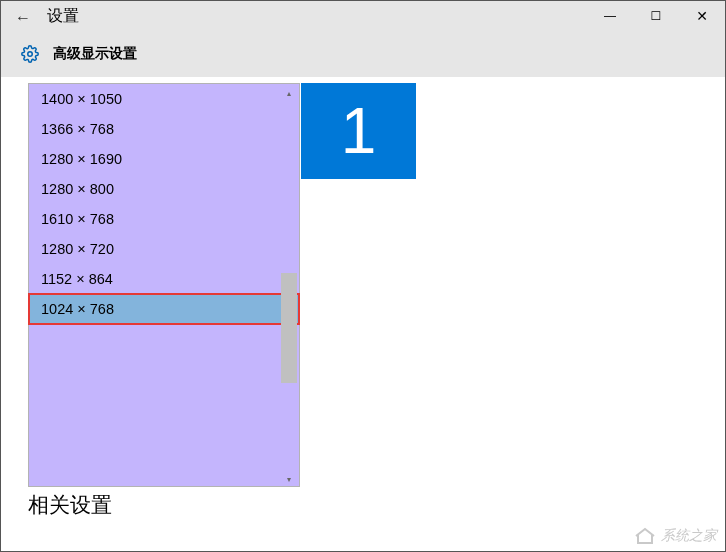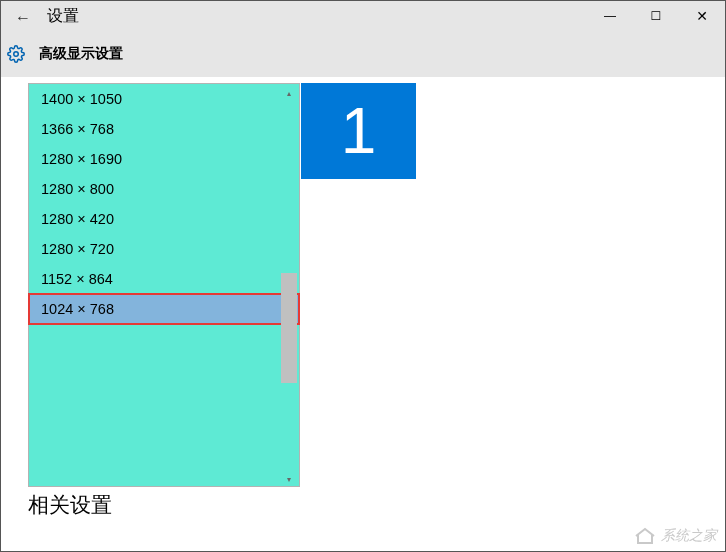--- a/index.html
+++ b/index.html
@@ -4,27 +4,27 @@
 <style>
   * { box-sizing: border-box; margin: 0; padding: 0; }
   html, body { width: 726px; height: 552px; font-family: "Microsoft YaHei", "Segoe UI", sans-serif; background: #fff; overflow: hidden; }
   .window { width: 726px; height: 552px; border: 1px solid #555; display: flex; flex-direction: column; position: relative; }
   .titlebar { height: 30px; background: #e6e6e6; display: flex; align-items: center; position: relative; }
   .back-btn { width: 44px; height: 30px; display: flex; align-items: center; justify-content: center; color: #333; font-size: 16px; }
   .title-text { font-size: 16px; color: #000; margin-left: 2px; }
   .win-controls { position: absolute; right: 0; top: 0; display: flex; }
   .win-btn { width: 46px; height: 30px; display: flex; align-items: center; justify-content: center; font-size: 12px; color: #000; }
   .win-btn.close { font-size: 14px; }
-  .header { height: 46px; background: #e6e6e6; display: flex; align-items: center; padding-left: 6px; gap: 14px; }
+  .header { height: 46px; background: #e6e6e6; display: flex; align-items: center; padding-left: 20px; gap: 14px; }
   .gear { width: 18px; height: 18px; color: #0063b1; }
   .header-title { font-size: 14px; font-weight: 600; color: #000; }
   .content { flex: 1; position: relative; background: #fff; }
   .monitor-box { position: absolute; left: 300px; top: 6px; width: 115px; height: 96px; background: #0078d7; color: #fff; display: flex; align-items: center; justify-content: center; font-size: 64px; font-weight: 300; }
   .hidden-canvas { position:absolute; left:27px; top:194px; width:268px; height:76px; background:#c9c9c9; }
-  .dropdown-list { position: absolute; left: 27px; top: 6px; width: 272px; height: 404px; background: #5eead4; border: 1px solid #b3b3b3; display: flex; flex-direction: column; }
+  .dropdown-list { position: absolute; left: 27px; top: 6px; width: 272px; height: 404px; background: #c4b5fd; border: 1px solid #b3b3b3; display: flex; flex-direction: column; }
   .dd-items { flex: 1; display: flex; flex-direction: column; }
   .dd-item { padding: 7px 12px; font-size: 14.5px; color: #000; cursor: default; position: relative; }
   .dd-item.highlighted { background: #83b4dc; }
   .red-box { outline: 2px solid #e53935; outline-offset: -1px; }
   .dd-scroll { position: absolute; right: 1px; top: 1px; width: 16px; height: 402px; }
   .dd-thumb { position: absolute; right: 1px; top: 188px; width: 16px; height: 110px; background: #c0c0c0; }
   .dd-arrow-up { position:absolute; right:1px; top:1px; width:16px; height:14px; display:flex; align-items:center; justify-content:center; font-size:8px; color:#666; }
   .dd-arrow-down { position:absolute; right:1px; bottom:1px; width:16px; height:14px; display:flex; align-items:center; justify-content:center; font-size:8px; color:#666; }
   .section-title { position: absolute; left: 27px; top: 414px; font-size: 21px; color: #000; }
   .watermark { position:absolute; right:8px; bottom:6px; font-size:14px; color:#c9c9c9; font-style:italic; display:flex; align-items:flex-end; gap:4px; }
@@ -57,21 +57,21 @@
     </div>
 
     <div class="hidden-canvas"></div>
 
     <div class="dropdown-list">
       <div class="dd-items" id="dd-items">
           <div class="dd-item">1400 × 1050</div>
           <div class="dd-item">1366 × 768</div>
           <div class="dd-item">1280 × 1690</div>
           <div class="dd-item">1280 × 800</div>
-          <div class="dd-item">1280 × 420</div>
+          <div class="dd-item">1610 × 768</div>
           <div class="dd-item">1280 × 720</div>
           <div class="dd-item">1152 × 864</div>
           <div class="dd-item highlighted red-box">1024 × 768</div>
         </div>
       <div class="dd-scroll">
         <div class="dd-arrow-up">▴</div>
         <div class="dd-thumb"></div>
         <div class="dd-arrow-down">▾</div>
       </div>
     </div>

